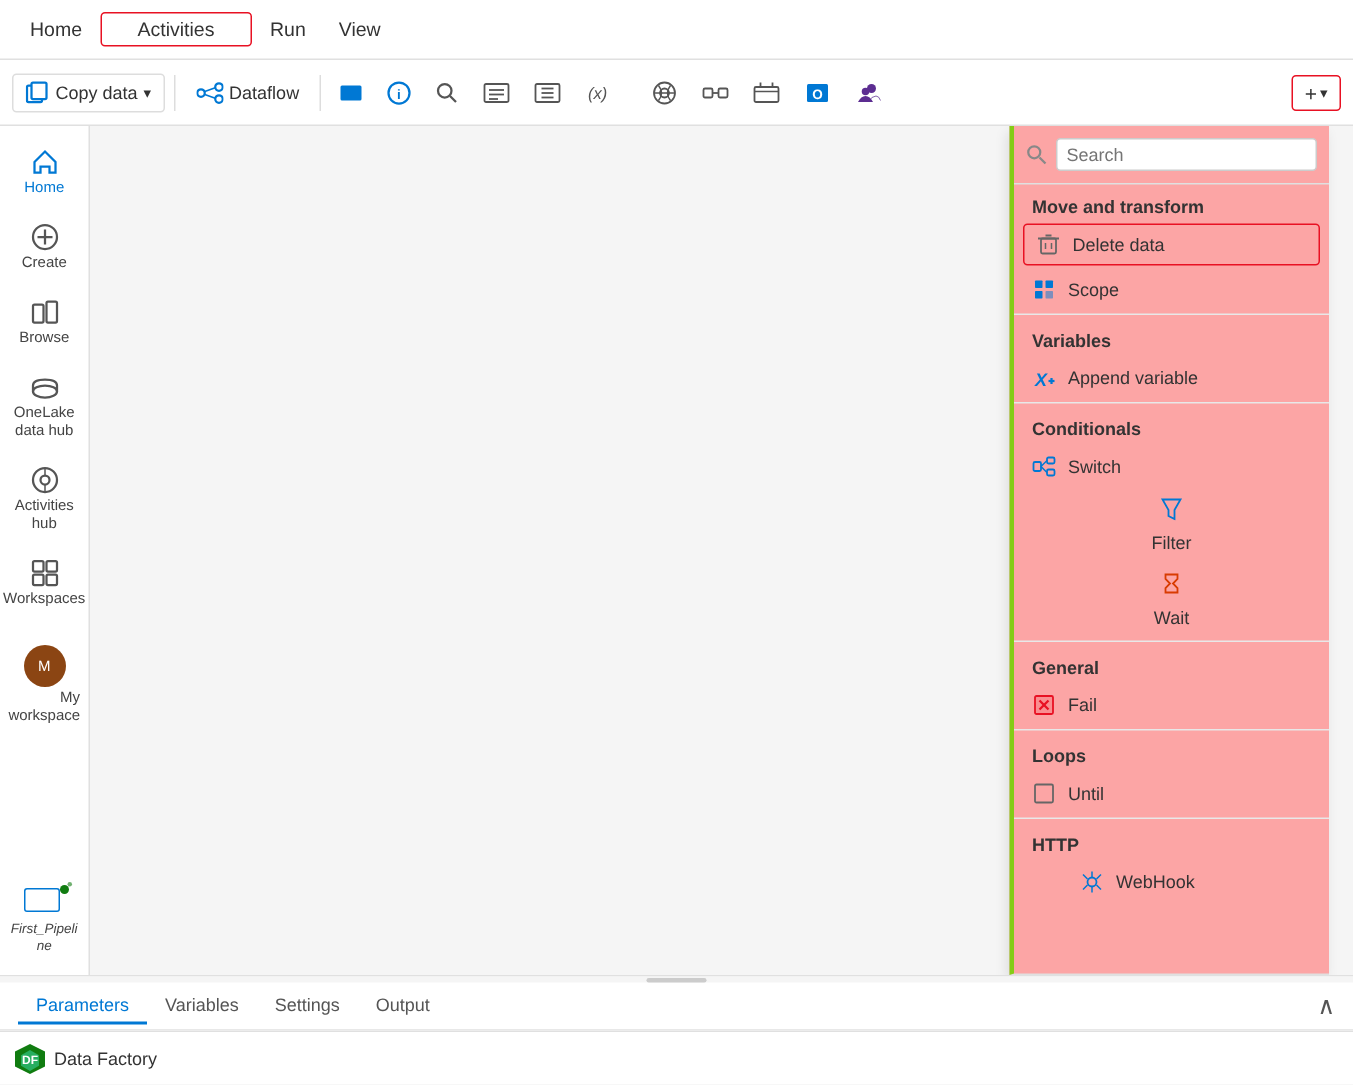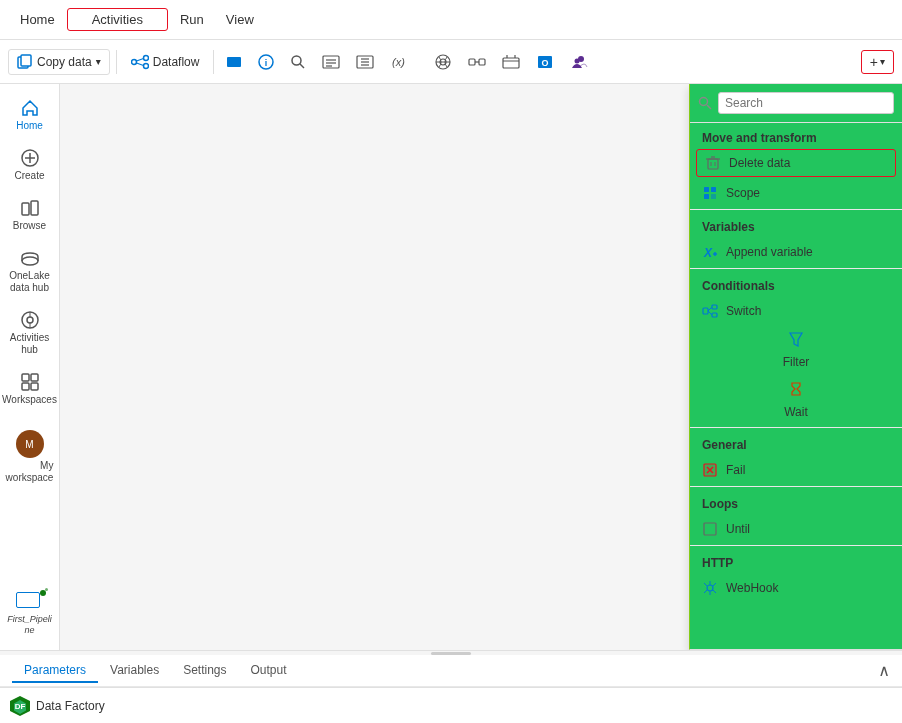--- a/index.html
+++ b/index.html
@@ -200,21 +200,21 @@
         <div style="width:24px;height:16px;border:1.5px solid #0078d4;border-radius:2px;background:transparent;"></div>
         <div style="width:6px;height:6px;border-radius:50%;background:#107c10;position:absolute;top:-2px;right:-2px;"></div>
         <div style="width:3px;height:3px;border-radius:50%;background:#107c10;position:absolute;top:-4px;right:-4px;opacity:0.6;"></div>
       </div>
       <span class="label" style="font-size:9px;text-align:center;word-break:break-all;font-style:italic;">First_Pipeline</span>
     </div>
   </div>
 
   <div style="flex:1; background:#f5f5f5; position:relative; overflow:hidden;">
 
-    <div style="position:absolute;top:0;right:0;width:213px;background:#22c55e;border-left:1px solid #84cc16;border-bottom:1px solid #e0e0e0;box-shadow:-2px 4px 8px rgba(0,0,0,0.1);z-index:100;height:100%;overflow-y:auto;">
+    <div style="position:absolute;top:0;right:16px;width:213px;background:#fca5a5;border-left:3px solid #84cc16;border-bottom:1px solid #e0e0e0;box-shadow:-2px 4px 8px rgba(0,0,0,0.1);z-index:100;height:100%;overflow-y:auto;">
 
       <div style="display:flex;align-items:center;padding:8px;border-bottom:1px solid #e0e0e0;gap:6px;">
         <svg width="14" height="14" viewBox="0 0 14 14" style="flex-shrink:0;color:#888;">
           <circle cx="5.5" cy="5.5" r="4" stroke="#888" stroke-width="1.5" fill="none"></circle>
           <line x1="9" y1="9" x2="13" y2="13" stroke="#888" stroke-width="1.5"></line>
         </svg>
         <input type="text" style="border: 1px solid rgb(204, 204, 204); border-radius: 3px; padding: 3px 6px; font-size: 12px; width: 100%; outline: none;" placeholder="Search">
       </div>
 
       <div>
@@ -306,21 +306,21 @@
           <svg width="16" height="16" viewBox="0 0 16 16">
             <rect x="2" y="2" width="12" height="12" rx="1" stroke="#666" stroke-width="1.2" fill="none"></rect>
           </svg>
           <span>Until</span>
         </div>
         <div style="border-top:1px solid #e8e8e8;margin:2px 0;"></div>
       </div>
 
       <div>
         <div style="padding:8px 12px 4px;font-size:12px;font-weight:600;color:#333;">HTTP</div>
-        <div style="display:flex;align-items:center;padding:6px 12px;gap:8px;cursor:pointer;font-size:12px;color:#333;">
+        <div style="display:flex;align-items:center;padding:6px 12px;gap:8px;cursor:pointer;font-size:12px;color:#333;margin-left:32px;">
           <svg width="16" height="16" viewBox="0 0 16 16">
             <circle cx="8" cy="8" r="3" stroke="#0078d4" stroke-width="1.2" fill="none"></circle>
             <path d="M8 5 L8 1 M11 6 L14 3 M11 10 L14 13 M8 11 L8 15 M5 10 L2 13 M5 6 L2 3" stroke="#0078d4" stroke-width="1" fill="none"></path>
           </svg>
           <span>WebHook</span>
         </div>
       </div>
 
     </div>
   </div>

